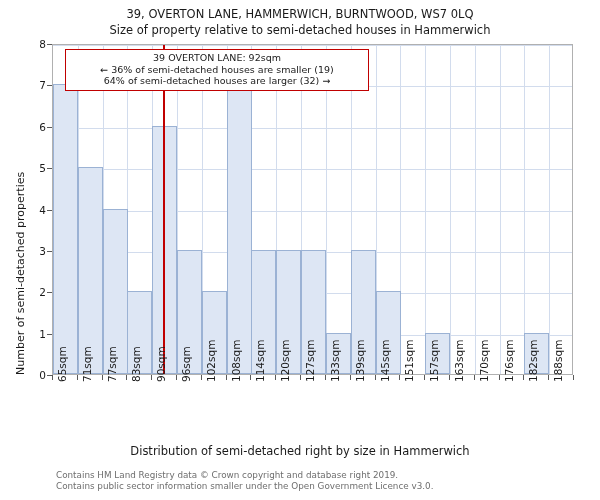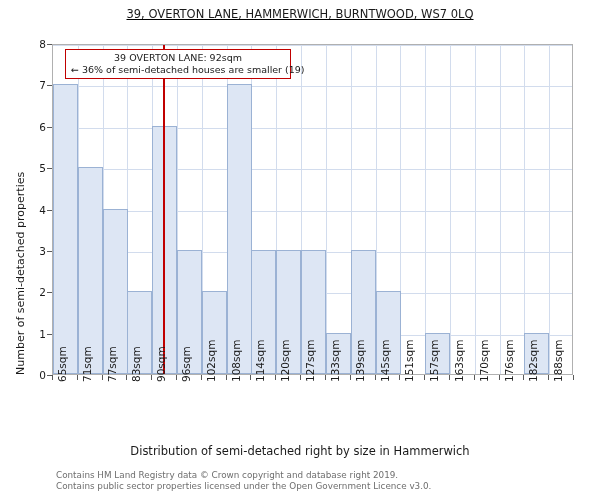--- a/index.html
+++ b/index.html
@@ -18,21 +18,20 @@
     position: relative;
     width: 600px;
     height: 500px;
   }
   .title-block {
     position: absolute;
     top: 6px;
     left: 0;
     width: 600px;
     text-align: center;
-    text-decoration: underline;
   }
   .title-line {
     font-size: 11.5px;
     color: #1a1a1a;
     line-height: 16px;
   }
   
   .plot {
     position: absolute;
     left: 52px;
@@ -135,20 +134,21 @@
     color: #6e6e6e;
   }
 </style>
 </head>
 <body>
 
 <div id="root">
 
   <div class="title-block">
     <div class="title-line">39, OVERTON LANE, HAMMERWICH, BURNTWOOD, WS7 0LQ</div>
+    <div class="title-line">Size of property relative to semi-detached houses in Hammerwich</div>
   </div>
 
   <div class="ylabel" id="ylabel" style="left: 14px; top: 375px; transform: rotate(-90deg);">Number of semi-detached properties</div>
 
   <div class="plot" id="plot">
       <div class="grid-h" style="top: 289.625px;"></div>
       <div class="grid-h" style="top: 248.25px;"></div>
       <div class="grid-h" style="top: 206.875px;"></div>
       <div class="grid-h" style="top: 165.5px;"></div>
       <div class="grid-h" style="top: 124.125px;"></div>
@@ -185,23 +185,24 @@
       <div class="bar" title="108sqm: 7" style="left: 174px; width: 25px; height: 289.625px;"></div>
       <div class="bar" title="114sqm: 3" style="left: 198px; width: 25px; height: 124.125px;"></div>
       <div class="bar" title="120sqm: 3" style="left: 223px; width: 25px; height: 124.125px;"></div>
       <div class="bar" title="127sqm: 3" style="left: 248px; width: 25px; height: 124.125px;"></div>
       <div class="bar" title="133sqm: 1" style="left: 273px; width: 25px; height: 41.375px;"></div>
       <div class="bar" title="139sqm: 3" style="left: 298px; width: 25px; height: 124.125px;"></div>
       <div class="bar" title="145sqm: 2" style="left: 323px; width: 25px; height: 82.75px;"></div>
       <div class="bar" title="157sqm: 1" style="left: 372px; width: 25px; height: 41.375px;"></div>
       <div class="bar" title="182sqm: 1" style="left: 471px; width: 25px; height: 41.375px;"></div>
       <div class="marker-line" style="left: 110.402px;"></div>
-      <div class="callout" style="left: 12px; top: 4px; width: 226px;">
+      <div class="callout" style="left: 12px; top: 4px; width: 304px;">
         <div>39 OVERTON LANE: 92sqm</div>
         <div>← 36% of semi-detached houses are smaller (19)</div>
+        <div>64% of semi-detached houses are larger (32) →</div>
       </div>
     </div>
 
   <div id="axes-extra">
       <div class="ytick-label" style="top: 375px;">0</div>
       <div class="tick-mark-y" style="top: 375px;"></div>
       <div class="ytick-label" style="top: 333.625px;">1</div>
       <div class="tick-mark-y" style="top: 333.625px;"></div>
       <div class="ytick-label" style="top: 292.25px;">2</div>
       <div class="tick-mark-y" style="top: 292.25px;"></div>
@@ -260,16 +261,16 @@
       <div class="xtick-label" style="left: 502.571px; top: 382px;">176sqm</div>
       <div class="xtick-label" style="left: 527.381px; top: 382px;">182sqm</div>
       <div class="xtick-label" style="left: 552.19px; top: 382px;">188sqm</div>
       <div class="xtick-label" style="left: 577px; top: 382px;"></div>
     </div>
 
   <div class="xlabel">Distribution of semi-detached right by size in Hammerwich</div>
 
   <div class="footer">
     <div>Contains HM Land Registry data © Crown copyright and database right 2019.</div>
-    <div>Contains public sector properties licensed under the Open Government Licence v3.0.</div>
+    <div>Contains public sector information smaller under the Open Government Licence v3.0.</div>
   </div>
 
 </div>
 
 </body></html>

